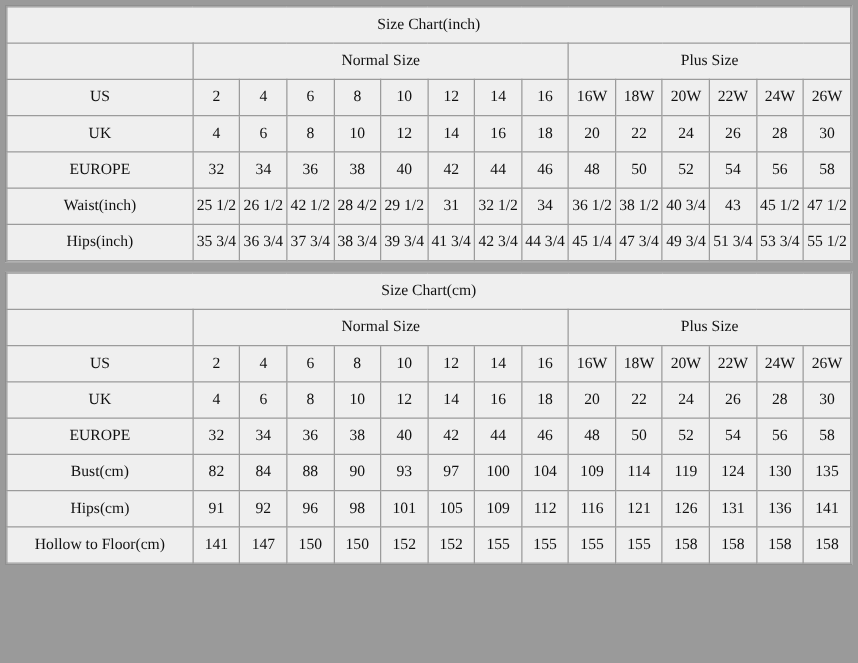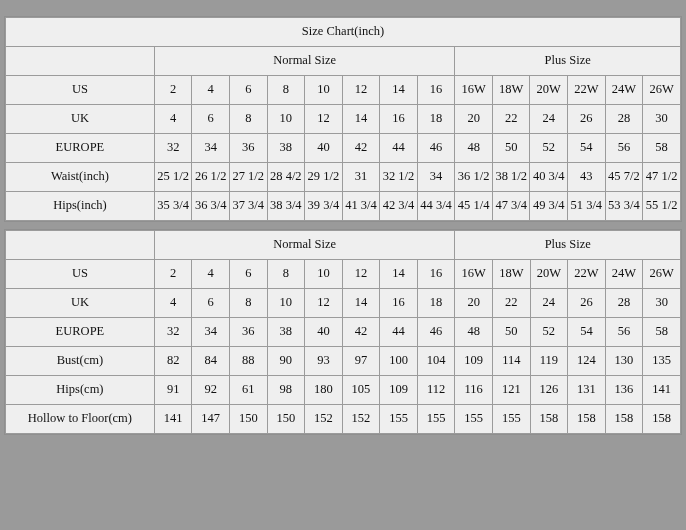--- a/index.html
+++ b/index.html
@@ -11,21 +11,21 @@
     height: 530px;
     background: #9a9a9a;
     font-family: "Liberation Serif", serif;
     color: #111;
     overflow: hidden;
   }
   .page {
     width: 686px;
     height: 435px;
     box-sizing: border-box;
-    padding: 16px 4px 4px 4px;
+    padding: 4px 4px 4px 4px;
     display: flex;
     flex-direction: column;
     gap: 7px;
   }
   .chart-block {
     background: #efefef;
     border: 1px solid #8f8f8f;
     box-sizing: border-box;
   }
   table.size-table {
@@ -160,31 +160,31 @@
           <td>54</td>
           <td>56</td>
           <td>58</td>
         </tr>
 
 
         <tr>
           <td class="row-label">Waist(inch)</td>
           <td class="tiny">25 1/2</td>
           <td class="tiny">26 1/2</td>
-          <td class="tiny">27 1/2</td>
+          <td class="tiny">42 1/2</td>
           <td class="tiny">28 4/2</td>
           <td class="tiny">29 1/2</td>
           <td class="tiny">31</td>
           <td class="tiny">32 1/2</td>
           <td class="tiny">34</td>
           <td class="tiny">36 1/2</td>
           <td class="tiny">38 1/2</td>
           <td class="tiny">40 3/4</td>
           <td class="tiny">43</td>
-          <td class="tiny">45 7/2</td>
+          <td class="tiny">45 1/2</td>
           <td class="tiny">47 1/2</td>
         </tr>
 
         <tr>
           <td class="row-label">Hips(inch)</td>
           <td class="tiny">35 3/4</td>
           <td class="tiny">36 3/4</td>
           <td class="tiny">37 3/4</td>
           <td class="tiny">38 3/4</td>
           <td class="tiny">39 3/4</td>
@@ -217,20 +217,23 @@
           <col class="data-col">
         <col class="data-col">
           <col class="data-col">
           <col class="data-col">
           <col class="data-col">
         <col class="data-col">
           <col class="data-col">
       </colgroup>
       <tbody>
         <tr>
+          <td class="title-cell" colspan="15">Size Chart(cm)</td>
+        </tr>
+        <tr>
           <td class="blank-cell"></td>
           <td class="group-head" colspan="8">Normal Size</td>
           <td class="group-head" colspan="6">Plus Size</td>
         </tr>
 
         <tr>
           <td class="row-label">US</td>
           <td>2</td>
           <td>4</td>
           <td>6</td>
@@ -299,23 +302,23 @@
           <td>124</td>
           <td>130</td>
           <td>135</td>
         </tr>
 
 
         <tr>
           <td class="row-label">Hips(cm)</td>
           <td>91</td>
           <td>92</td>
-          <td>61</td>
+          <td>96</td>
           <td>98</td>
-          <td>180</td>
+          <td>101</td>
           <td>105</td>
           <td>109</td>
           <td>112</td>
           <td>116</td>
           <td>121</td>
           <td>126</td>
           <td>131</td>
           <td>136</td>
           <td>141</td>
         </tr>

